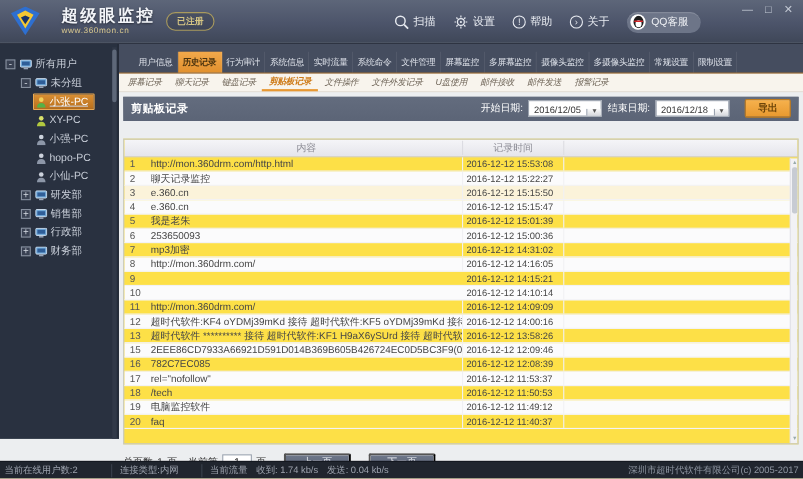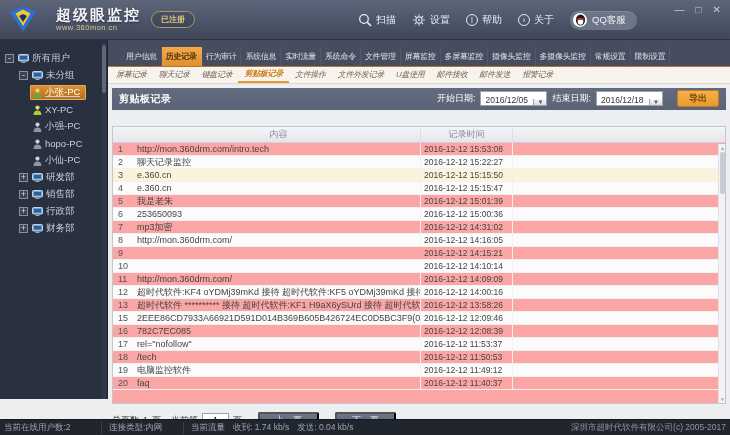--- a/index.html
+++ b/index.html
@@ -44,21 +44,21 @@
 
   .content{flex:1 1 auto;background:#eceef0;padding:4px 4px 0 4px;display:flex;flex-direction:column;min-height:0;}
   .panel-header{height:22px;flex:0 0 22px;background:linear-gradient(180deg,#636c7e,#57607222);background-color:#5c6577;display:flex;align-items:center;padding:0 7px;color:#fff;}
   .panel-title{font-size:10px;font-weight:bold;letter-spacing:.5px;}
   .filters{margin-left:auto;display:flex;align-items:center;gap:5px;font-size:9px;}
   .date-select{background:#fff;border:1px solid #9aa2ae;height:15px;display:flex;align-items:flex-end;cursor:pointer;}
   .date-select .val{padding:0 4px;font-size:8.5px;color:#333;display:flex;align-items:center;width:52px;}
   .date-select .dd{width:13px;background:linear-gradient(#fafafa,#d8dade);border-left:1px solid #9aa2ae;font-size:6px;color:#555;display:flex;align-items:center;justify-content:center;}
   .export-btn{margin-left:9px;background:linear-gradient(180deg,#f6b14d,#e8992f);border:1px solid #bf7b1d;color:#6d4509;font-size:9px;font-weight:bold;height:17px;padding:0 11px;border-radius:2px;cursor:pointer;}
 
-  .table-wrap{margin-top:16px;background:#fca5a5;border:1px solid #c2c7cf;height:278px;flex:0 0 278px;position:relative;overflow:hidden;}
+  .table-wrap{margin-top:16px;background:#fde047;border:1px solid #c2c7cf;height:278px;flex:0 0 278px;position:relative;overflow:hidden;}
   .thead{display:flex;height:16px;background:linear-gradient(180deg,#f5f5f8,#e5e5eb);border-bottom:1px solid #d2d2d9;font-size:9px;color:#8b8b94;align-items:center;}
   .th-idx{width:24px;}
   .th-content{width:284px;text-align:center;border-right:1px solid #dcdce2;}
   .th-time{width:92px;text-align:center;border-right:1px solid #dcdce2;}
   .trow{display:flex;height:13px;line-height:12px;font-size:9px;color:#454545;border-bottom:1px solid #f2f2f5;align-items:center;}
   .trow:nth-child(even){background:#fbfbfc;}
   .trow.sel{background:#fbf3da;}
   .cell-idx{width:24px;padding-left:5px;color:#555;}
   .cell-content{width:284px;overflow:hidden;white-space:nowrap;border-right:1px solid #f0f0f3;}
   .cell-time{width:92px;padding-left:3px;font-size:8.5px;border-right:1px solid #f0f0f3;white-space:nowrap;overflow:hidden;}
@@ -324,21 +324,21 @@
 
         <div class="table-wrap">
           <div class="thead">
             <div class="th-idx"></div>
             <div class="th-content">内容</div>
             <div class="th-time">记录时间</div>
           </div>
           <div id="tbody">
               <div class="trow">
                 <div class="cell-idx">1</div>
-                <div class="cell-content">http://mon.360drm.com/intro.tech</div>
+                <div class="cell-content">http://mon.360drm.com/http.html</div>
                 <div class="cell-time">2016-12-12 15:53:08</div>
                 <div class="cell-rest" style="flex: 1 1 0%;"></div>
               </div>
               <div class="trow">
                 <div class="cell-idx">2</div>
                 <div class="cell-content">聊天记录监控</div>
                 <div class="cell-time">2016-12-12 15:22:27</div>
                 <div class="cell-rest" style="flex: 1 1 0%;"></div>
               </div>
               <div class="trow sel">

